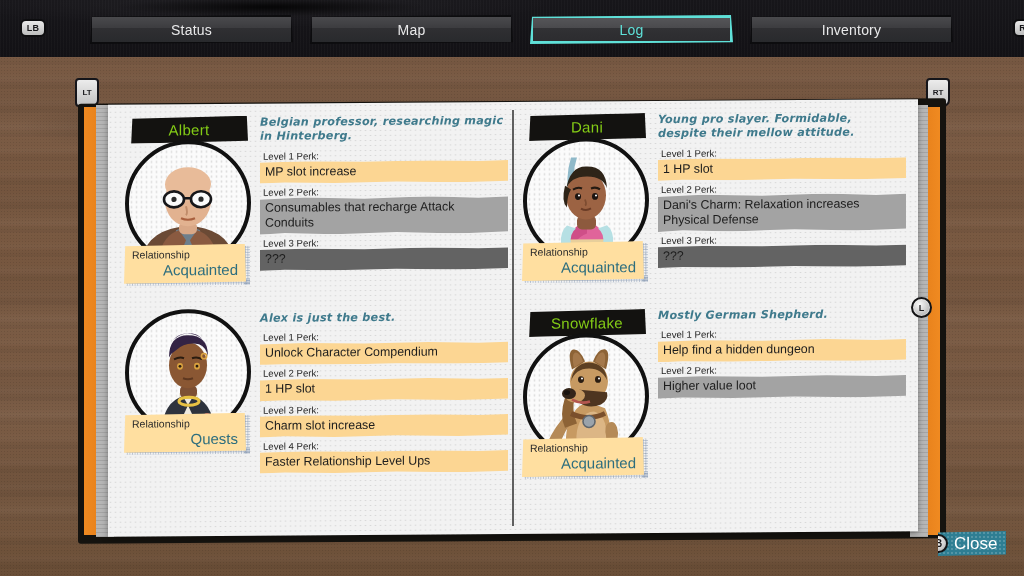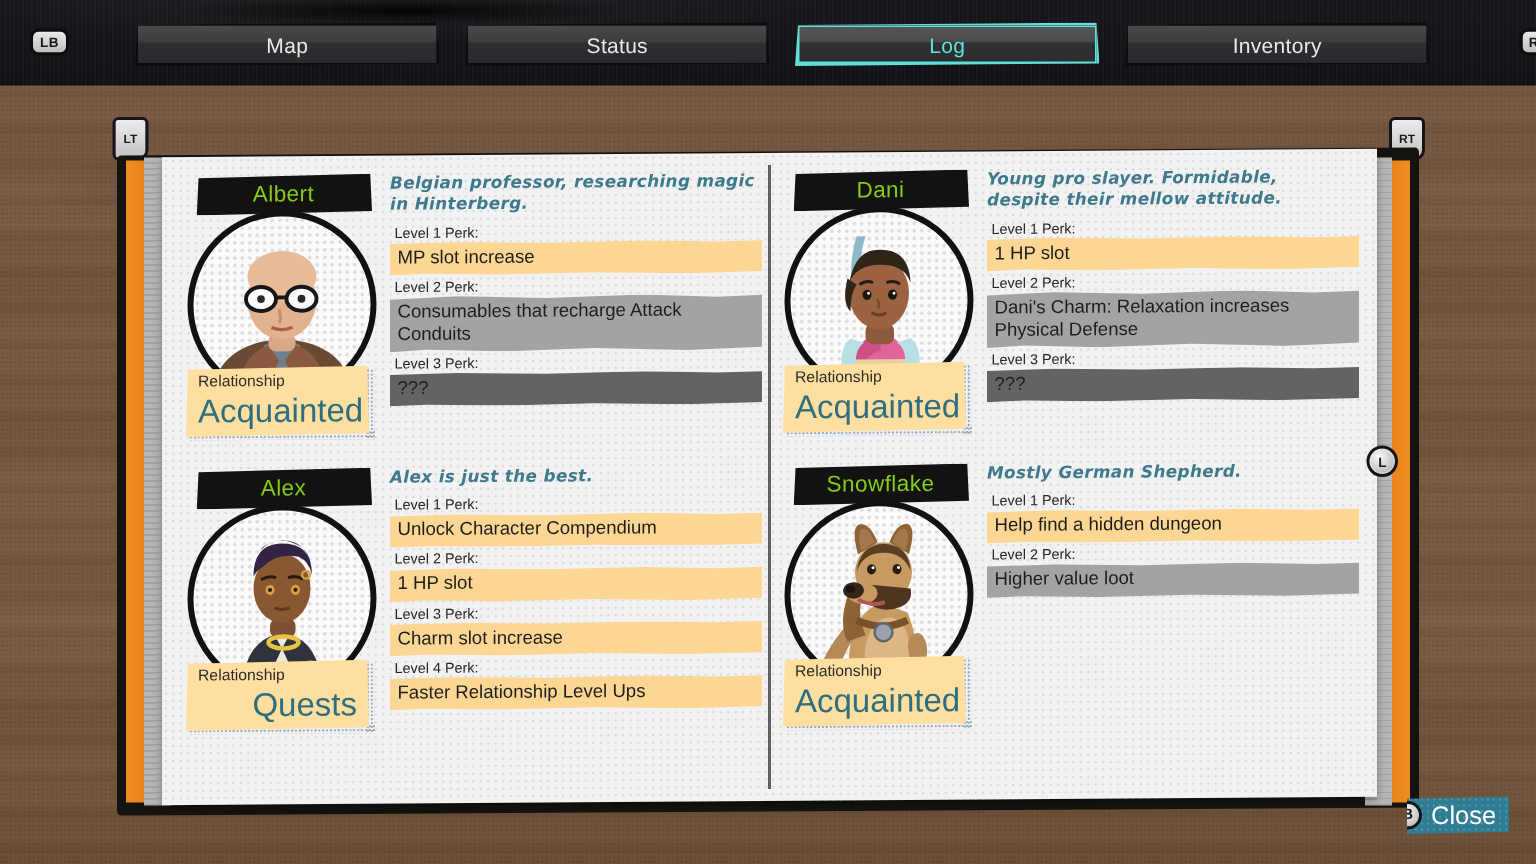--- a/index.html
+++ b/index.html
@@ -176,21 +176,21 @@
   .portrait svg{ position:absolute; left:0; top:0; }
 
   .relcard{
     position:relative; margin-top:-22px; margin-left:2px;
     width:122px; padding:5px 8px 6px 8px;
     background:#ffdfa0;
     clip-path: polygon(1% 4%, 99% 0%, 100% 96%, 0% 100%);
     z-index: 5;
   }
   .relcard .rl{ font-size:10.5px; color:#2b2b2b; line-height:1.1; }
-  .relcard .rv{ font-size:22px; color:#2e6e7e; text-align:right; line-height:1.05; margin-top:1px; }
+  .relcard .rv{ font-size:15px; color:#2e6e7e; text-align:right; line-height:1.05; margin-top:1px; }
   .relshadow{
     position:absolute; left:4px; top:calc(100% - 4px); width:124px; height:6px;
     background-image: radial-gradient(rgba(70,100,140,0.5) 0.8px, rgba(0,0,0,0) 1px);
     background-size: 2.6px 2.6px;
   }
   .relshadow-side{
     position:absolute; left:122px; top:2px; width:6px; height:100%;
     background-image: radial-gradient(rgba(70,100,140,0.5) 0.8px, rgba(0,0,0,0) 1px);
     background-size: 2.6px 2.6px;
   }
@@ -244,24 +244,24 @@
   <div class="wood"></div>
   <div class="wood-dots"></div>
 
   <div class="topbar">
     <div class="topbar-dots"></div>
     <div class="smear"></div>
     <div class="bumper" id="bumper-lb">LB</div>
     <div class="bumper" id="bumper-rb">RB</div>
     <div class="main-tabs">
       <div class="mtab">
+          <span>Status</span>
+        </div>
+      <div class="mtab">
           <span>Map</span>
-        </div>
-      <div class="mtab">
-          <span>Status</span>
         </div>
       <div class="mtab active">
           <span>Log</span>
         </div>
       <div class="mtab">
           <span>Inventory</span>
         </div>
     </div>
   </div>
 
@@ -381,23 +381,20 @@
             <div class="perk">
               <div class="perk-label">Level 3 Perk:</div>
               <div class="perk-bar locked2">???</div>
             </div>
           </div>
         </div>
       </div>
 
       <div class="entry e2">
         <div class="portrait-col">
-          <div class="nameplate">
-            <span>Alex</span>
-          </div>
           <div class="portrait">
             <svg width="118" height="118" viewBox="0 0 118 118">
               <path d="M32 118 q3-30 26-36 q24 6 27 36 z" fill="#3a3f4a"></path>
               <path d="M50 80 q10-4 19 0 l2 38 h-23 z" fill="#efeade"></path>
               <path d="M32 118 q3-30 22-35 l5 9 -12 26 z" fill="#2e333d"></path>
               <path d="M86 118 q-3-30-22-35 l-5 9 12 26 z" fill="#2e333d"></path>
               <rect x="44" y="104" width="32" height="7" fill="#8a6a46"></rect>
               <circle cx="78" cy="104" r="4" fill="#e8675e"></circle>
               <rect x="51" y="72" width="17" height="13" rx="5" fill="#7d5034"></rect>
               <ellipse cx="59" cy="52" rx="19" ry="23" fill="#8a5733"></ellipse>

